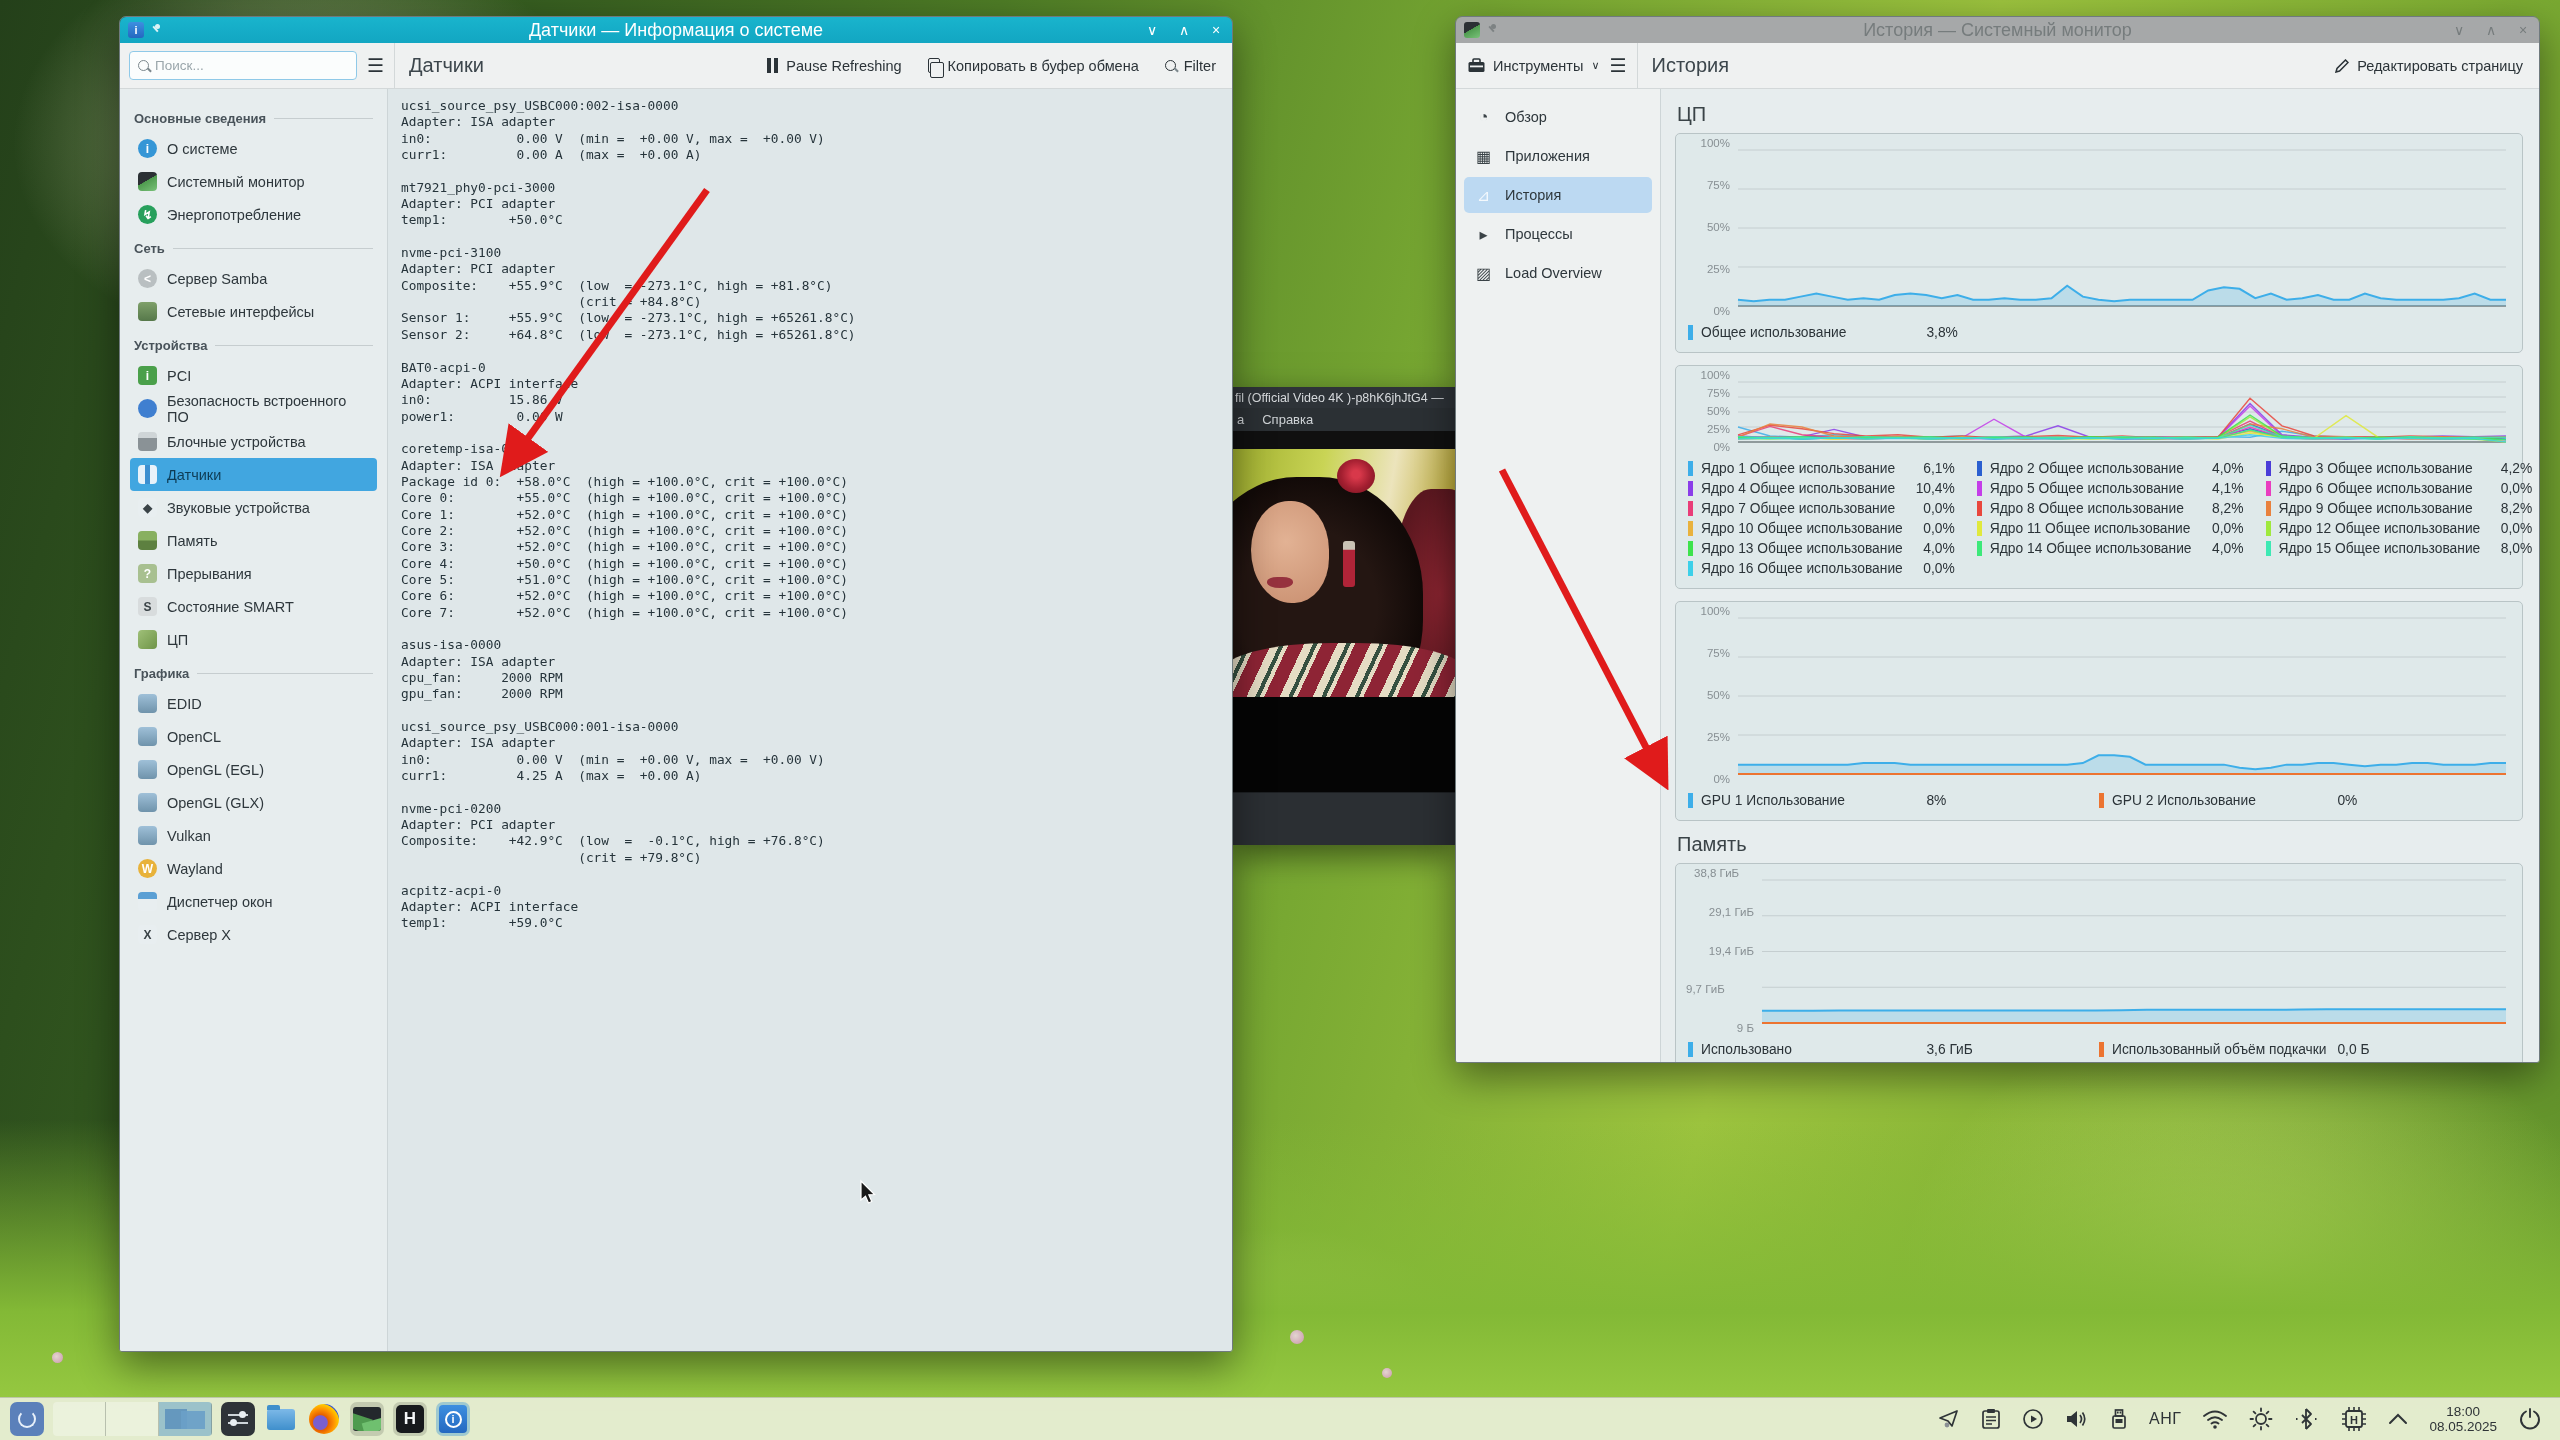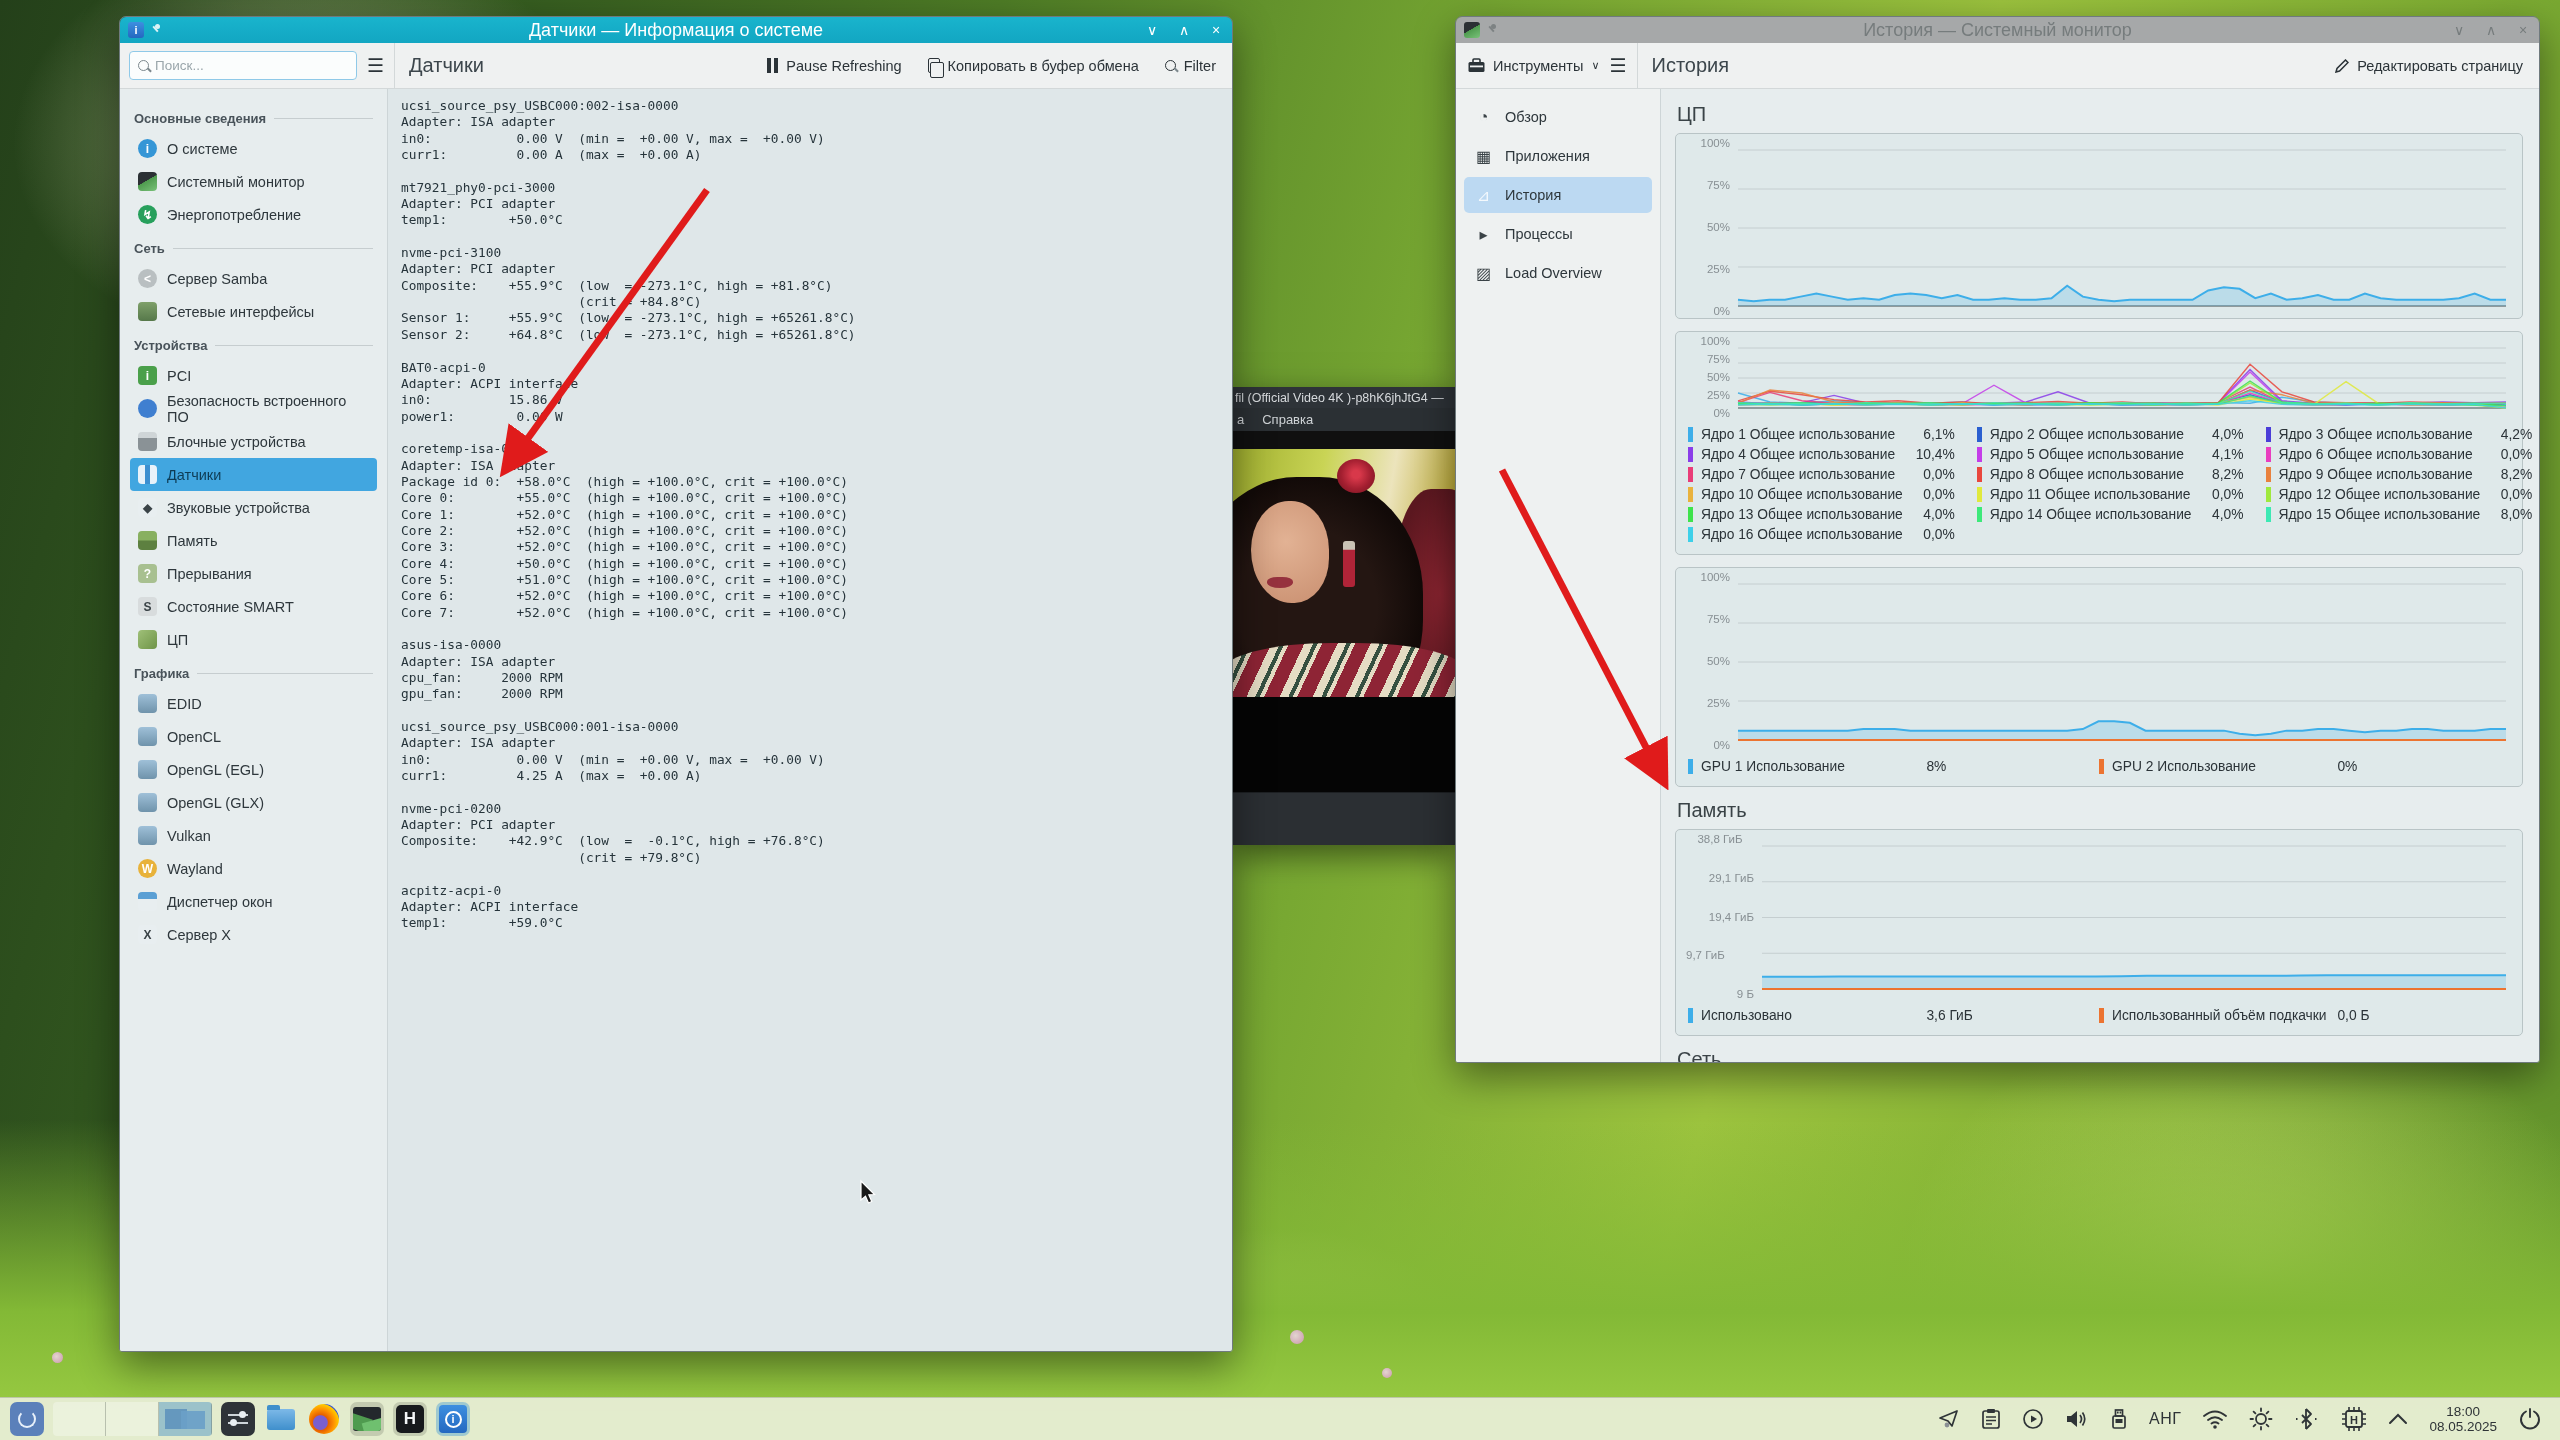--- a/index.html
+++ b/index.html
@@ -487,20 +487,27 @@
                 <line x1="0" x2="1000" y1="0" y2="0" stroke="#c5ced0" stroke-width="1" vector-effect="non-scaling-stroke"></line>
                 <line x1="0" x2="1000" y1="50" y2="50" stroke="#c5ced0" stroke-width="1" vector-effect="non-scaling-stroke"></line>
                 <line x1="0" x2="1000" y1="100" y2="100" stroke="#c5ced0" stroke-width="1" vector-effect="non-scaling-stroke"></line>
                 <line x1="0" x2="1000" y1="150" y2="150" stroke="#c5ced0" stroke-width="1" vector-effect="non-scaling-stroke"></line>
                 <line x1="0" x2="1000" y1="200" y2="200" stroke="#8f9a9c" stroke-width="2" vector-effect="non-scaling-stroke"></line>
                 <polygon points="0,200 0.0,192.0 20.4,194.0 40.8,192.0 61.2,192.0 81.6,188.0 102.0,184.0 122.4,188.0 142.9,192.0 163.3,190.0 183.7,192.0 204.1,186.0 224.5,184.0 244.9,186.0 265.3,190.0 285.7,186.0 306.1,192.0 326.5,192.0 346.9,190.0 367.3,192.0 387.8,192.0 408.2,190.0 428.6,174.0 449.0,188.0 469.4,192.0 489.8,194.0 510.2,192.0 530.6,192.0 551.0,192.0 571.4,192.0 591.8,192.0 612.2,180.0 632.7,176.0 653.1,178.0 673.5,190.0 693.9,184.0 714.3,192.0 734.7,190.0 755.1,186.0 775.5,192.0 795.9,192.0 816.3,184.0 836.7,190.0 857.1,192.0 877.6,192.0 898.0,192.0 918.4,192.0 938.8,190.0 959.2,184.0 979.6,192.0 1000.0,192.0 1000,200" fill="#3daee9" opacity="0.22"></polygon>
                 <polyline points="0.0,192.0 20.4,194.0 40.8,192.0 61.2,192.0 81.6,188.0 102.0,184.0 122.4,188.0 142.9,192.0 163.3,190.0 183.7,192.0 204.1,186.0 224.5,184.0 244.9,186.0 265.3,190.0 285.7,186.0 306.1,192.0 326.5,192.0 346.9,190.0 367.3,192.0 387.8,192.0 408.2,190.0 428.6,174.0 449.0,188.0 469.4,192.0 489.8,194.0 510.2,192.0 530.6,192.0 551.0,192.0 571.4,192.0 591.8,192.0 612.2,180.0 632.7,176.0 653.1,178.0 673.5,190.0 693.9,184.0 714.3,192.0 734.7,190.0 755.1,186.0 775.5,192.0 795.9,192.0 816.3,184.0 836.7,190.0 857.1,192.0 877.6,192.0 898.0,192.0 918.4,192.0 938.8,190.0 959.2,184.0 979.6,192.0 1000.0,192.0" fill="none" stroke="#3daee9" stroke-width="2" vector-effect="non-scaling-stroke" opacity="1"></polyline>
               </svg>
             </div>
           </div>
+        <div class="legend cols2">
+            <div class="lg-entry">
+              <span class="lg-chip" style="background: rgb(61, 174, 233);"></span>
+              <span class="lg-label">Общее использование</span>
+              <span class="lg-val">3,8%</span>
+            </div>
+          </div>
       </div>
       <div class="card">
         <div class="plot" style="height:72px">
             <span class="tick" style="top: 0%; left: 0px; width: 44px; text-align: right; right: auto;">100%</span>
             <span class="tick" style="top: 25%; left: 0px; width: 44px; text-align: right; right: auto;">75%</span>
             <span class="tick" style="top: 50%; left: 0px; width: 44px; text-align: right; right: auto;">50%</span>
             <span class="tick" style="top: 75%; left: 0px; width: 44px; text-align: right; right: auto;">25%</span>
             <span class="tick" style="top: 100%; left: 0px; width: 44px; text-align: right; right: auto;">0%</span>
             <div class="gut" style="width: 52px;"></div>
             <div style="position: absolute; inset: 6px 4px 6px 52px;">
@@ -642,21 +649,21 @@
             <div class="lg-entry">
               <span class="lg-chip" style="background: rgb(236, 116, 49);"></span>
               <span class="lg-label">GPU 2 Использование</span>
               <span class="lg-val">0%</span>
             </div>
           </div>
       </div>
       <h2 class="sm-h2">Память</h2>
       <div class="card">
         <div class="plot" style="height:155px">
-            <span class="tick" style="top: 0%; left: 0px; width: 68px; text-align: center; right: auto;">38,8 ГиБ</span>
+            <span class="tick" style="top: 0%; left: 8px; width: 68px; text-align: left; right: auto;">38,8 ГиБ</span>
             <span class="tick" style="top: 25%; left: 0px; width: 68px; text-align: right; right: auto;">29,1 ГиБ</span>
             <span class="tick" style="top: 50%; left: 0px; width: 68px; text-align: right; right: auto;">19,4 ГиБ</span>
             <span class="tick" style="top: 75%; left: 0px; width: 68px; text-align: left; right: auto;">9,7 ГиБ</span>
             <span class="tick" style="top: 100%; left: 0px; width: 68px; text-align: right; right: auto;">9 Б</span>
             <div class="gut" style="width: 76px;"></div>
             <div style="position: absolute; inset: 6px 4px 6px 76px;">
               <svg viewBox="0 0 1000 200" preserveAspectRatio="none" style="position: absolute; inset: 0px; width: 100%; height: 100%; overflow: visible;">
                 <line x1="0" x2="1000" y1="0" y2="0" stroke="#c5ced0" stroke-width="1" vector-effect="non-scaling-stroke"></line>
                 <line x1="0" x2="1000" y1="50" y2="50" stroke="#c5ced0" stroke-width="1" vector-effect="non-scaling-stroke"></line>
                 <line x1="0" x2="1000" y1="100" y2="100" stroke="#c5ced0" stroke-width="1" vector-effect="non-scaling-stroke"></line>

